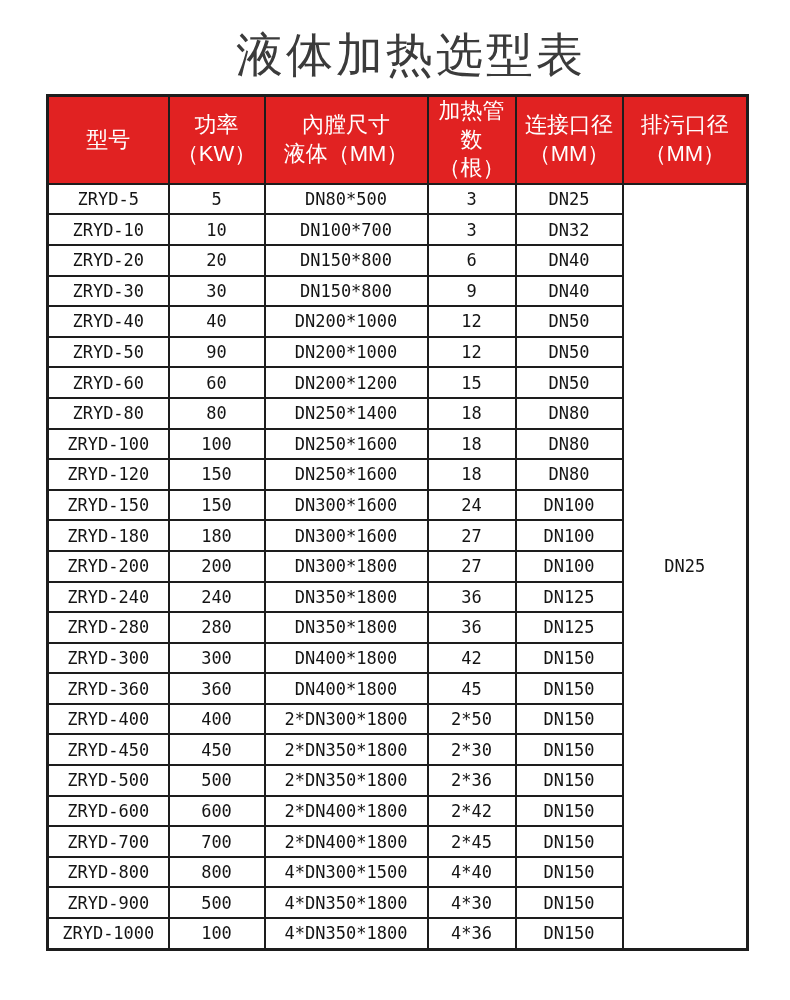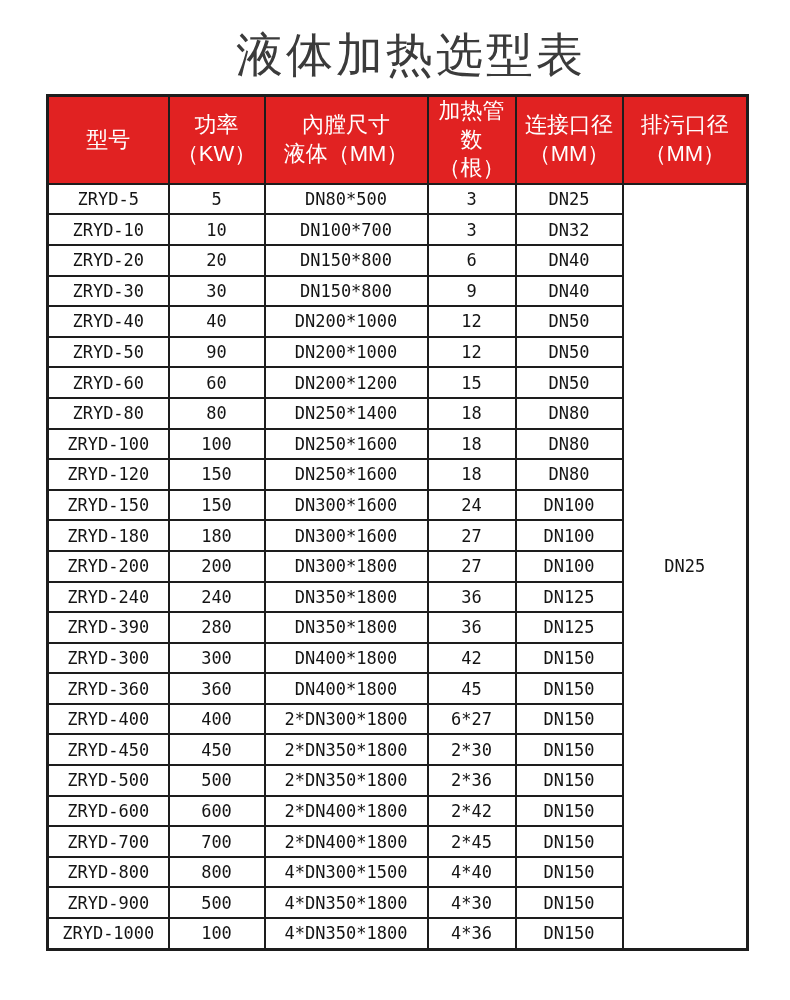--- a/index.html
+++ b/index.html
@@ -182,21 +182,21 @@
         <td>DN100</td>
       </tr>
       <tr>
         <td>ZRYD-240</td>
         <td>240</td>
         <td>DN350*1800</td>
         <td>36</td>
         <td>DN125</td>
       </tr>
       <tr>
-        <td>ZRYD-390</td>
+        <td>ZRYD-280</td>
         <td>280</td>
         <td>DN350*1800</td>
         <td>36</td>
         <td>DN125</td>
       </tr>
       <tr>
         <td>ZRYD-300</td>
         <td>300</td>
         <td>DN400*1800</td>
         <td>42</td>
@@ -206,21 +206,21 @@
         <td>ZRYD-360</td>
         <td>360</td>
         <td>DN400*1800</td>
         <td>45</td>
         <td>DN150</td>
       </tr>
       <tr>
         <td>ZRYD-400</td>
         <td>400</td>
         <td>2*DN300*1800</td>
-        <td>6*27</td>
+        <td>2*50</td>
         <td>DN150</td>
       </tr>
       <tr>
         <td>ZRYD-450</td>
         <td>450</td>
         <td>2*DN350*1800</td>
         <td>2*30</td>
         <td>DN150</td>
       </tr>
       <tr>

